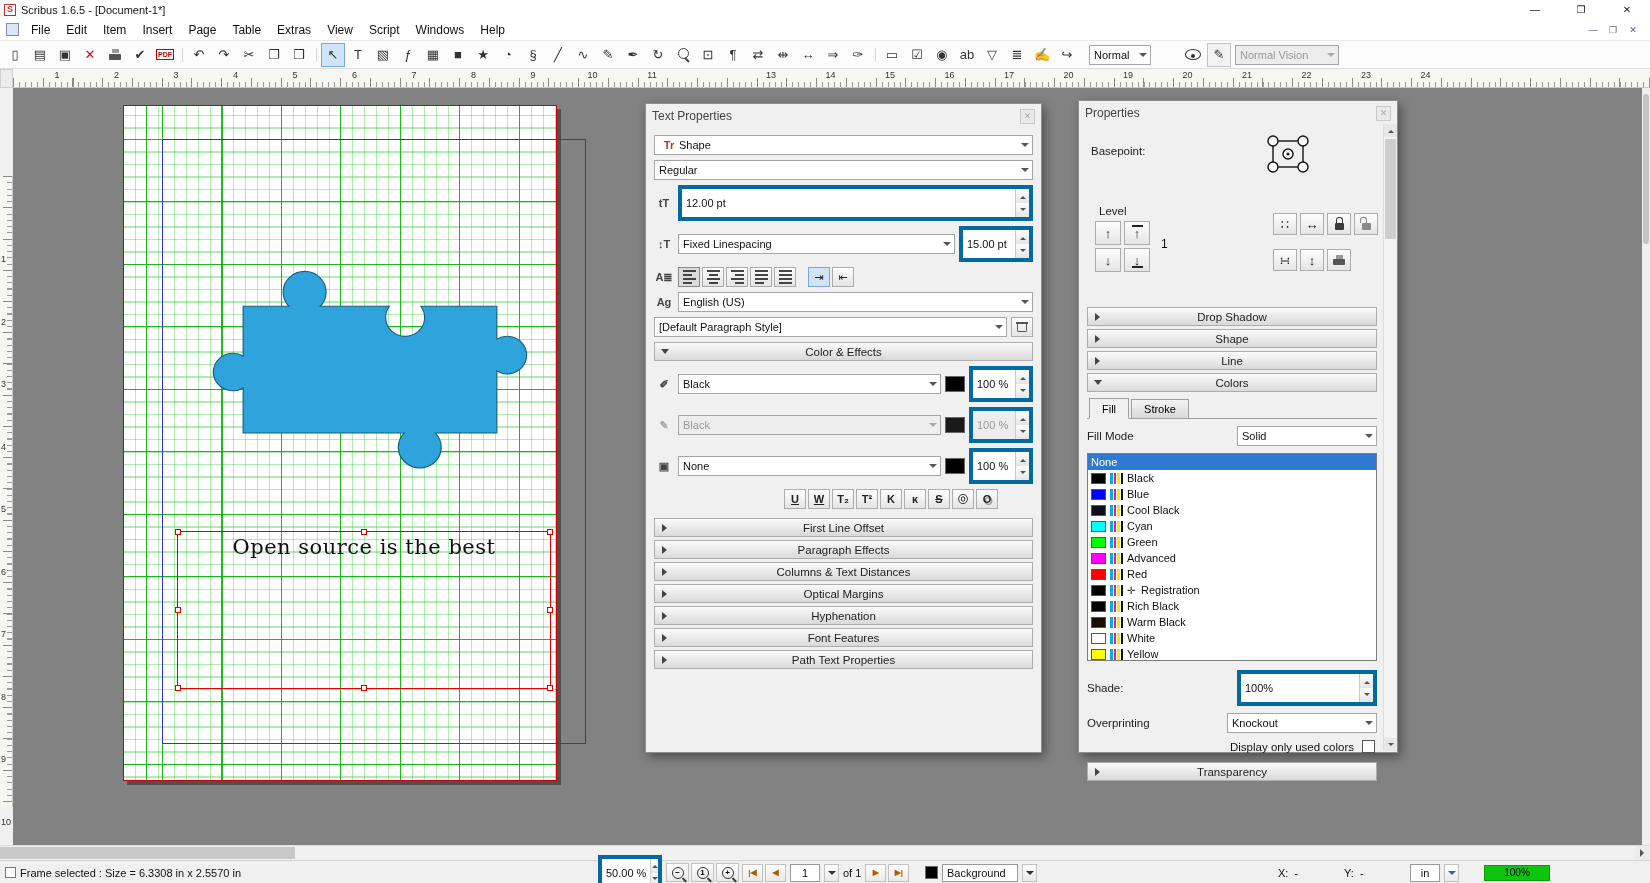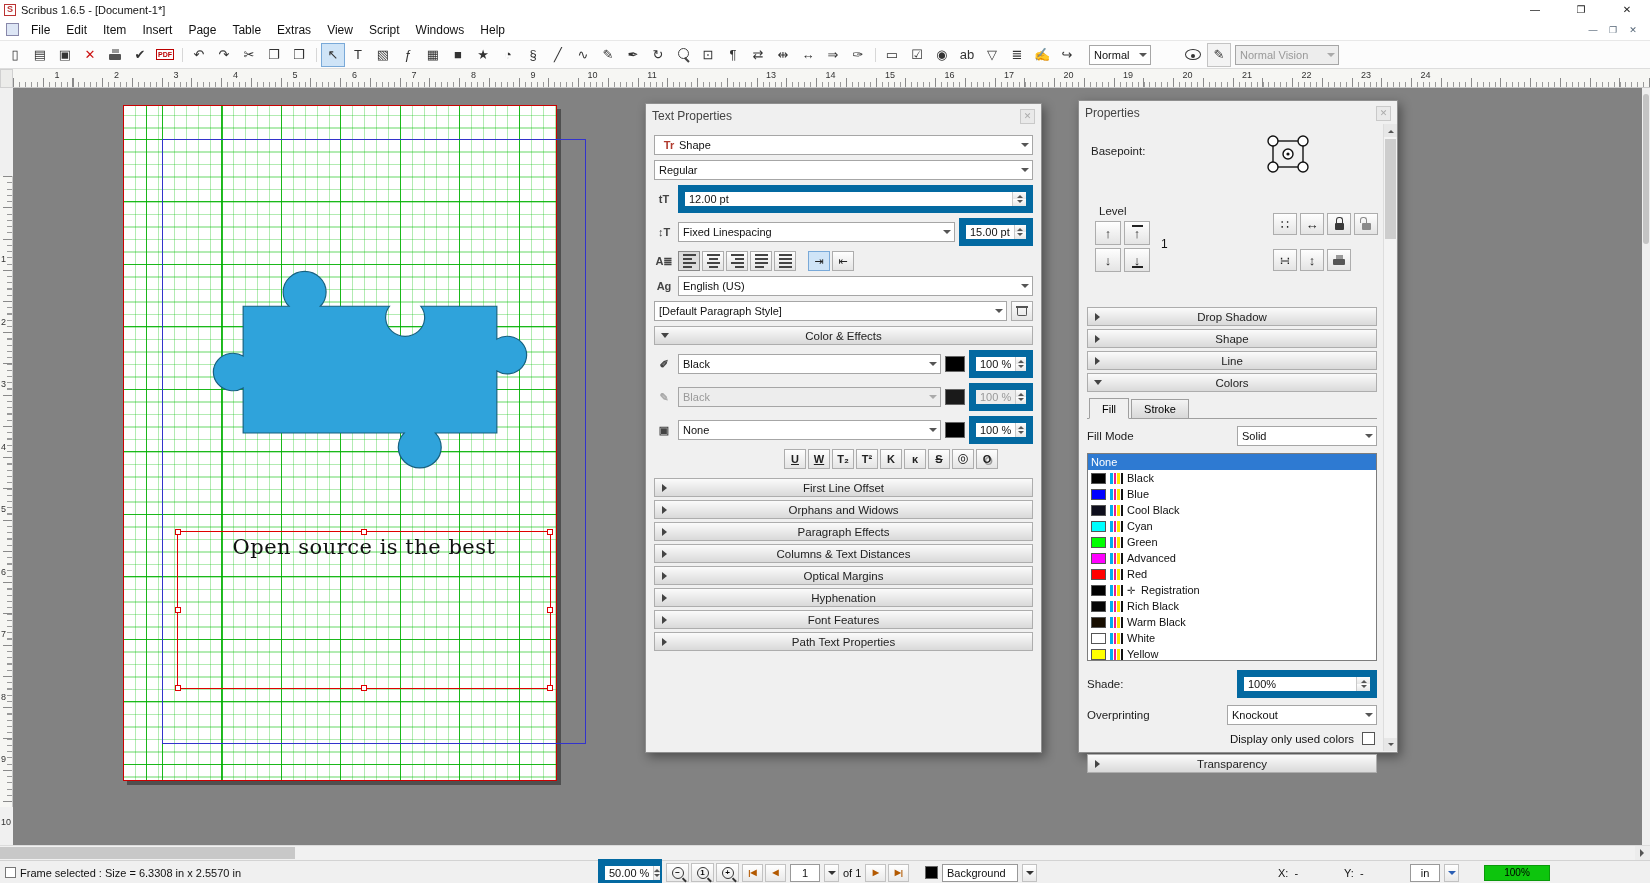--- a/index.html
+++ b/index.html
@@ -45,21 +45,21 @@
 
 
 .combo{height:20px;background:#fff;border:1px solid #a6a6a6;display:flex;align-items:center;padding-left:4px;position:relative;cursor:default}
 .combo .val{font-size:11px;white-space:nowrap;overflow:hidden}
 .combo.small{height:20px;width:62px}
 .combo.disabled{background:#ededed;color:#999}
 .combo.disabled .val{color:#999}
 .chev{margin-left:auto;width:15px;display:flex;align-items:center;justify-content:center;align-self:stretch}
 .chev::before{content:"";border:4px solid transparent;border-top-color:#555;margin-top:4px}
 .combo.disabled .chev::before{border-top-color:#aaa}
-.spin{height:28px;background:#fff;border:7px solid #0369a1;display:flex;align-items:center;position:relative}
+.spin{height:36px;background:#fff;border:4px solid #0369a1;display:flex;align-items:center;position:relative}
 .spin .val{font-size:11px;padding:0 4px;flex:1;white-space:nowrap}
 .spin.disabled{background:#ededed}
 .spin.disabled .val{color:#999}
 .sbtns{display:flex;flex-direction:column;width:14px;align-self:stretch;border-left:1px solid #c9c9c9}
 .sbtns i{flex:1;display:flex;align-items:center;justify-content:center;background:linear-gradient(#fdfdfd,#e6e6e6)}
 .sbtns i.su::before{content:"";border:3px solid transparent;border-bottom-color:#555;margin-bottom:1px}
 .sbtns i.sd::before{content:"";border:3px solid transparent;border-top-color:#555;margin-top:1px}
 .grow{flex:1}
 .w64{width:64px}.w74{width:74px}.w140{width:140px}.w150{width:150px}
 
@@ -665,24 +665,20 @@
               </button>
             </div>
 
           <div class="seclist">
 
               <div class="secbar">
                 <span class="tri-r"></span>
                 <span>First Line Offset</span>
               </div>
 
-              <div class="secbar">
-                <span class="tri-r"></span>
-                <span>Orphans and Widows</span>
-              </div>
 
               <div class="secbar">
                 <span class="tri-r"></span>
                 <span>Paragraph Effects</span>
               </div>
 
               <div class="secbar">
                 <span class="tri-r"></span>
                 <span>Columns &amp; Text Distances</span>
               </div>

